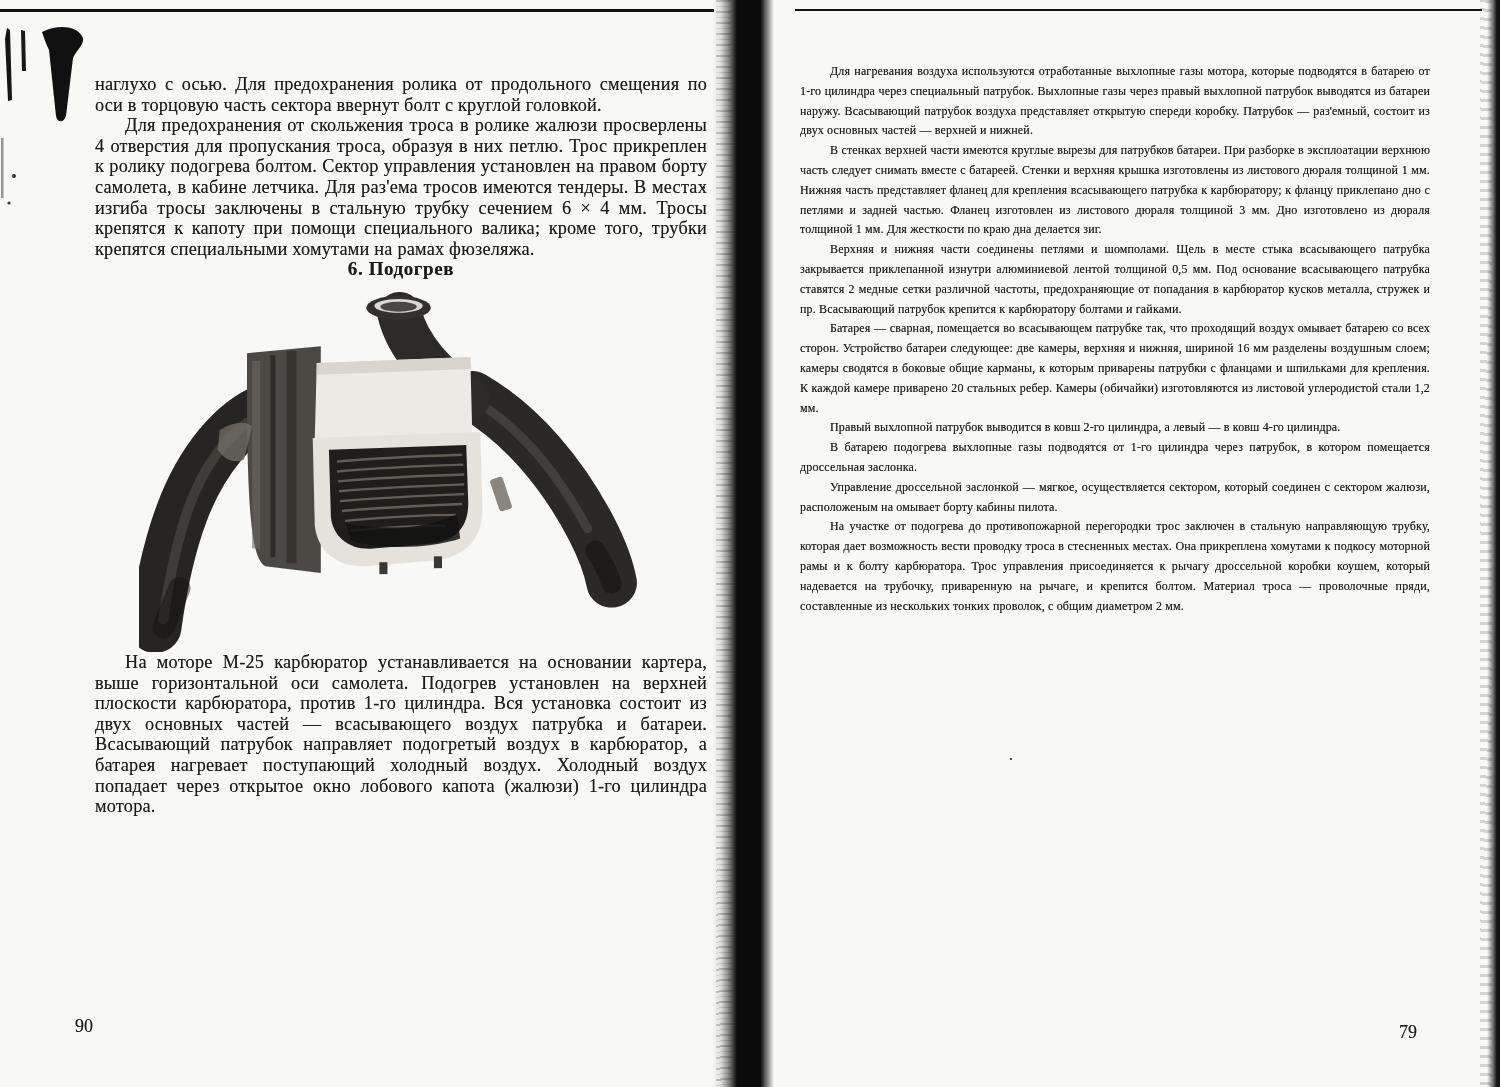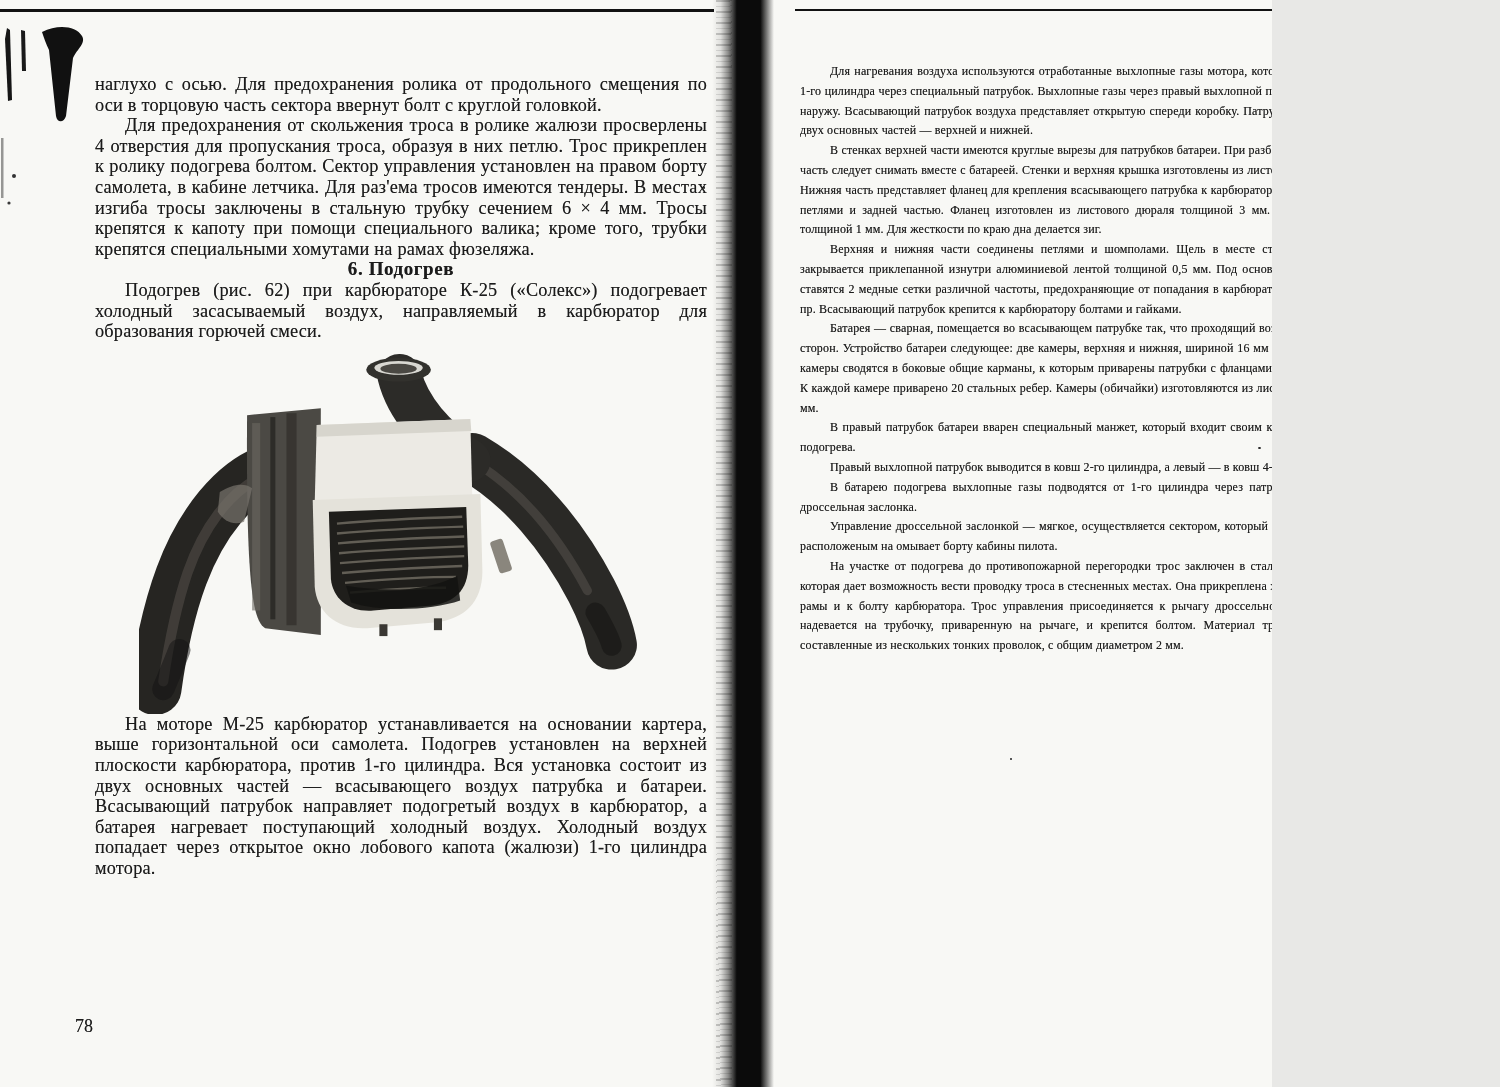--- a/index.html
+++ b/index.html
@@ -1,19 +1,19 @@
 <!DOCTYPE html>
 <html><head>
 <meta charset="utf-8">
 <style>
   html,body{margin:0;padding:0;}
   body{background:#e8e8e6;}
   .spread{
     position:relative;
-    width:1272px;height:1087px;
+    width:1500px;height:1087px;
     background:#f8f8f5;
     overflow:hidden;
     font-family:"Liberation Serif","DejaVu Serif",serif;
     color:#1b1b1b;
   }
   
   .gutter{
     position:absolute;top:0;left:712px;width:62px;height:1087px;
     background:linear-gradient(90deg,
       rgba(10,10,10,0) 0%,
@@ -92,21 +92,20 @@
 
   <div class="speck" style="left:452px;top:437px;width:3px;height:3px;"></div>
   <div class="speck" style="left:1258px;top:447px;width:3px;height:2px;"></div>
   <div class="speck" style="left:703px;top:186px;width:2px;height:3px;"></div>
   <div class="speck" style="left:1010px;top:758px;width:2px;height:2px;"></div>
 
   <div class="col col-left">
     <p class="no-indent">наглухо с осью. Для предохранения ролика от продольного смещения по оси в торцовую часть сектора ввернут болт с круглой головкой.</p>
     <p>Для предохранения от скольжения троса в ролике жалюзи просверлены 4 отверстия для пропускания троса, образуя в них петлю. Трос прикреплен к ролику подогрева болтом. Сектор управления установлен на правом борту самолета, в кабине летчика. Для раз'ема тросов имеются тендеры. В местах изгиба тросы заключены в стальную трубку сечением 6 × 4 мм. Тросы крепятся к капоту при помощи специального валика; кроме того, трубки крепятся специальными хомутами на рамах фюзеляжа.</p>
     <p class="heading">6. Подогрев</p>
-    <p>Подогрев (рис. 62) при карбюраторе К-25 («Солекс») подогревает холодный засасываемый воздух, направляемый в карбюратор для образования горючей смеси.</p>
 
     <div class="figure-block">
       <svg width="505" height="360" viewBox="0 0 500 365" preserveAspectRatio="none">
 
         <path d="M128,118 C95,130 62,170 42,225 C30,258 22,295 16,340" fill="none" stroke="#262522" stroke-width="52" stroke-linecap="round"></path>
         <path d="M120,125 C90,140 64,175 48,222 C38,252 30,290 24,332" fill="none" stroke="#55514a" stroke-width="10" stroke-linecap="round" opacity=".55"></path>
 
         <path d="M330,105 C380,135 420,185 448,240 C458,260 465,278 468,295" fill="none" stroke="#2a2926" stroke-width="50" stroke-linecap="round"></path>
         <path d="M336,112 C382,142 418,190 444,240" fill="none" stroke="#5a564f" stroke-width="9" stroke-linecap="round" opacity=".5"></path>
 
@@ -151,23 +150,22 @@
     </div>
 
     <p>На моторе М-25 карбюратор устанавливается на основании картера, выше горизонтальной оси самолета. Подогрев установлен на верхней плоскости карбюратора, против 1-го цилиндра. Вся установка состоит из двух основных частей — всасывающего воздух патрубка и батареи. Всасывающий патрубок направляет подогретый воздух в карбюратор, а батарея нагревает поступающий холодный воздух. Холодный воздух попадает через открытое окно лобового капота (жалюзи) 1-го цилиндра мотора.</p>
   </div>
 
   <div class="col col-right">
     <p>Для нагревания воздуха используются отработанные выхлопные газы мотора, которые подводятся в батарею от 1-го цилиндра через специальный патрубок. Выхлопные газы через правый выхлопной патрубок выводятся из батареи наружу. Всасывающий патрубок воздуха представляет открытую спереди коробку. Патрубок — раз'емный, состоит из двух основных частей — верхней и нижней.</p>
     <p>В стенках верхней части имеются круглые вырезы для патрубков батареи. При разборке в эксплоатации верхнюю часть следует снимать вместе с батареей. Стенки и верхняя крышка изготовлены из листового дюраля толщиной 1 мм. Нижняя часть представляет фланец для крепления всасывающего патрубка к карбюратору; к фланцу приклепано дно с петлями и задней частью. Фланец изготовлен из листового дюраля толщиной 3 мм. Дно изготовлено из дюраля толщиной 1 мм. Для жесткости по краю дна делается зиг.</p>
     <p>Верхняя и нижняя части соединены петлями и шомполами. Щель в месте стыка всасывающего патрубка закрывается приклепанной изнутри алюминиевой лентой толщиной 0,5 мм. Под основание всасывающего патрубка ставятся 2 медные сетки различной частоты, предохраняющие от попадания в карбюратор кусков металла, стружек и пр. Всасывающий патрубок крепится к карбюратору болтами и гайками.</p>
     <p>Батарея — сварная, помещается во всасывающем патрубке так, что проходящий воздух омывает батарею со всех сторон. Устройство батареи следующее: две камеры, верхняя и нижняя, шириной 16 мм разделены воздушным слоем; камеры сводятся в боковые общие карманы, к которым приварены патрубки с фланцами и шпильками для крепления. К каждой камере приварено 20 стальных ребер. Камеры (обичайки) изготовляются из листовой углеродистой стали 1,2 мм.</p>
-    <p>В правый патрубок батареи вварен специальный манжет, который входит своим концом в выхлопной патрубок подогрева.</p>
     <p>Правый выхлопной патрубок выводится в ковш 2-го цилиндра, а левый — в ковш 4-го цилиндра.</p>
     <p>В батарею подогрева выхлопные газы подводятся от 1-го цилиндра через патрубок, в котором помещается дроссельная заслонка.</p>
     <p>Управление дроссельной заслонкой — мягкое, осуществляется сектором, который соединен с сектором жалюзи, расположеным на омывает борту кабины пилота.</p>
     <p>На участке от подогрева до противопожарной перегородки трос заключен в стальную направляющую трубку, которая дает возможность вести проводку троса в стесненных местах. Она прикреплена хомутами к подкосу моторной рамы и к болту карбюратора. Трос управления присоединяется к рычагу дроссельной коробки коушем, который надевается на трубочку, приваренную на рычаге, и крепится болтом. Материал троса — проволочные пряди, составленные из нескольких тонких проволок, с общим диаметром 2 мм.</p>
   </div>
 
-  <div class="page-num page-num-left">78</div>
+  <div class="page-num page-num-left">90</div>
   <div class="page-num page-num-right">79</div>
 
 </div>
 
 </body></html>

